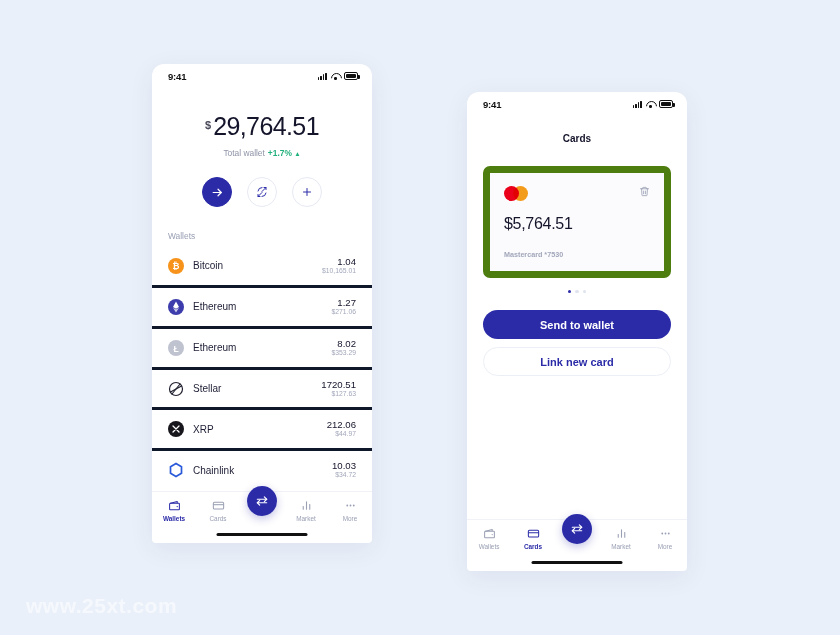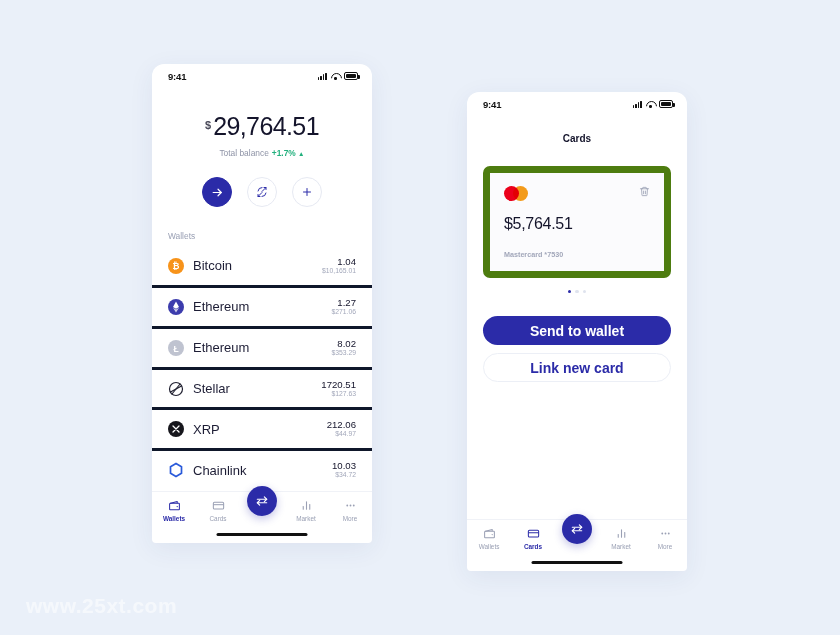--- a/index.html
+++ b/index.html
@@ -76,21 +76,21 @@
 
   
   .section-title { font-size:8.4px; color:#9aa0b4; padding:24px 16px 6px; flex:none; }
   .wallet-list { flex:1 1 auto; overflow:hidden; }
   .wallet-row {
     display:flex; align-items:center; gap:9px;
     padding:9px 16px; border-top:3px solid #0f172a;
   }
   .wallet-row:first-child { border-top:none; }
   .coin-ico { width:16px; height:16px; flex:none; }
-  .coin-name { font-size:13px; color:#1d1d35; flex:1; }
+  .coin-name { font-size:10px; color:#1d1d35; flex:1; }
   .coin-vals { text-align:right; }
   .coin-amt { font-size:9.6px; color:#14142b; font-weight:400; line-height:1.15; }
   .coin-fiat { font-size:6.8px; color:#a2a7ba; line-height:1.3; }
 
   
   .screen-title { text-align:center; font-size:10px; font-weight:700; color:#14142b; padding:17px 0 0; flex:none; }
   .card-tile {
     margin:22px 16px 0; background:#fbfbfd; border:7px solid #4d7c0f;
     border-radius:7px; padding:13px 14px 12px; flex:none; position:relative;
     min-height:92px;
@@ -102,22 +102,22 @@
   .mc .r { right:0; background:#f79e1b; mix-blend-mode:multiply; }
   .card-amount { font-size:16px; color:#14142b; margin-top:14px; letter-spacing:-.3px; }
   .card-meta { font-size:7.2px; color:#a2a7ba; margin-top:17px;font-weight:bold; }
 
   .dots { display:flex; justify-content:center; gap:4px; margin-top:12px; flex:none; }
   .dots i { width:3.4px; height:3.4px; border-radius:50%; background:#dfe3ee; display:block; }
   .dots i.on { background:#2b2ba8; }
 
   .btn {
     display:flex; align-items:center; justify-content:center;
-    height:29px; margin:23px 16px 0; border-radius:15px;
-    font-size:14px; font-weight:700; flex:none;
+    height:29px; margin:17px 16px 0; border-radius:15px;
+    font-size:11px; font-weight:700; flex:none;
   }
   .btn.filled { background:#2b2ba8; color:#fff; }
   .btn.ghost { background:#fff; border:1px solid #eceff6; color:#2b2ba8; margin-top:8px; }
 
   .spacer { flex:1 1 auto; }
 
   
   .tabbar {
     position:relative; flex:none; height:52px;
     border-top:1px solid #f0f2f7;
@@ -162,21 +162,21 @@
           </span>
       </div>
     </div>
 
     <div class="balance-block">
       <div class="balance-amount">
         <span class="cur">$</span>
         <span class="amount">29,764.51</span>
       </div>
       <div class="balance-sub">
-        <span>Total balance</span><span class="pct"><span>+1.7%</span> <span class="caret">▲</span></span>
+        <span>Total wallet</span><span class="pct"><span>+1.7%</span> <span class="caret">▲</span></span>
       </div>
     </div>
 
     <div class="actions">
       <div class="act primary">
         <svg width="13" height="13" viewBox="0 0 24 24" fill="none" stroke="#ffffff" stroke-width="2.2" stroke-linecap="round" stroke-linejoin="round">
           <line x1="4" y1="12" x2="19" y2="12"></line>
             <polyline points="13 6 19 12 13 18"></polyline>
         </svg>
       </div>

